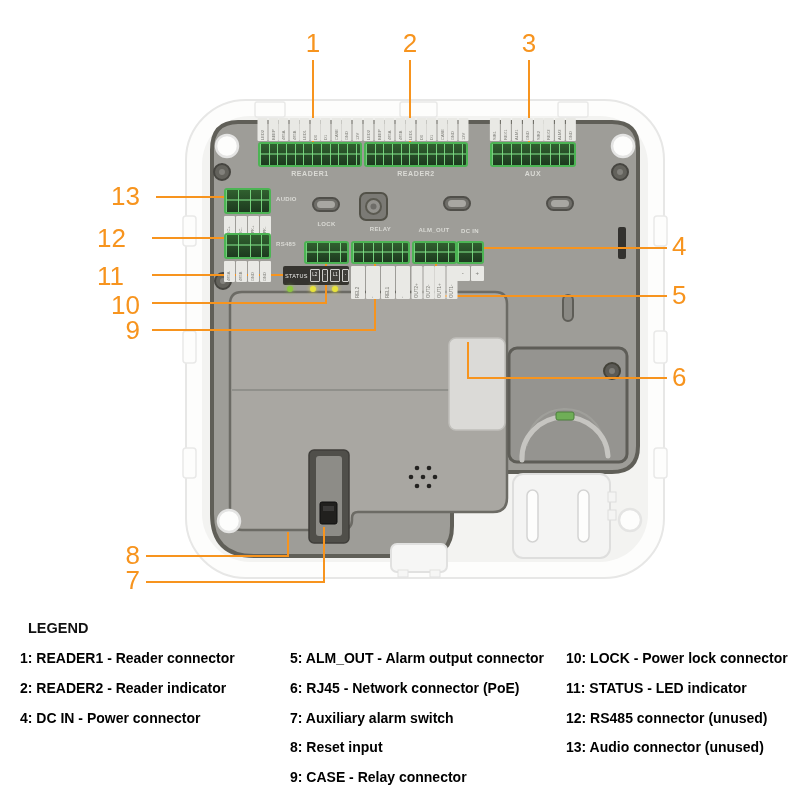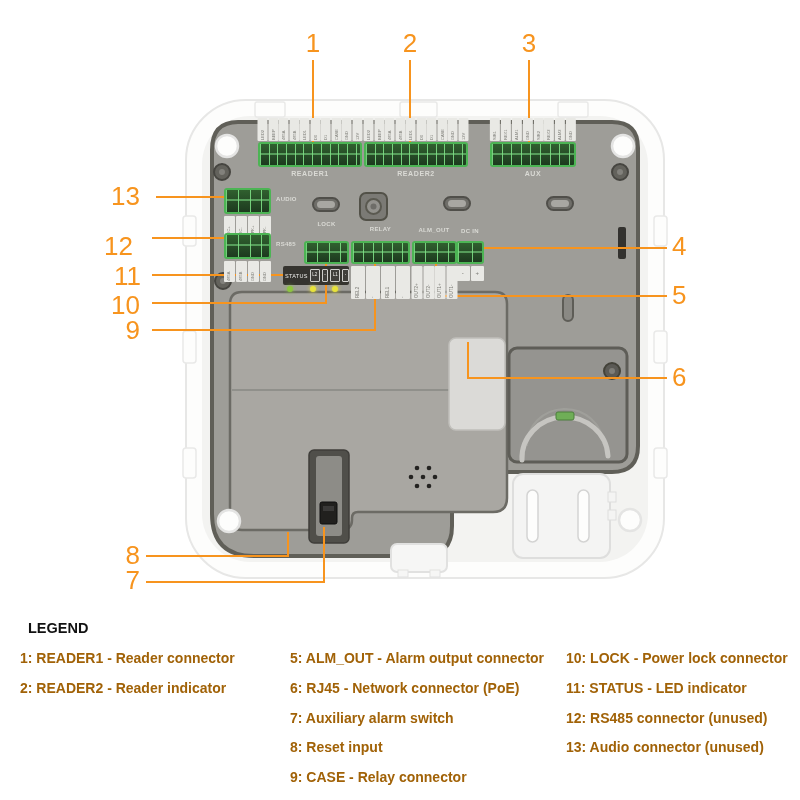--- a/index.html
+++ b/index.html
@@ -40,21 +40,21 @@
       background:rgba(255,255,255,.06);}
   .led{position:absolute;width:6px;height:6px;border-radius:50%;}
 
   
   .num{position:absolute;font-size:26px;line-height:26px;color:#F7941E;}
 
   
   .legend-title{position:absolute;left:28px;top:620px;font-size:14.5px;
       font-weight:bold;color:#111;}
   .lcol{position:absolute;top:650px;}
-  .lcol .lg{font-size:14px;font-weight:600;color:#a16207;line-height:1.2;
+  .lcol .lg{font-size:14px;font-weight:600;color:#000000;line-height:1.2;
       margin-bottom:13px;}
 </style>
 </head>
 <body>
 
 <div id="screen">
 
   <svg id="device-svg" width="800" height="640" viewBox="0 0 800 640">
 
     <rect x="186" y="100" width="478" height="478" rx="60" fill="#fdfdfc" stroke="#e7e7e6" stroke-width="2"></rect>
@@ -282,28 +282,29 @@
   <div class="num" style="left:303px;top:30px;width:20px;text-align:center;">1</div>
   <div class="num" style="left:400px;top:30px;width:20px;text-align:center;">2</div>
   <div class="num" style="left:519px;top:30px;width:20px;text-align:center;">3</div>
   <div class="num" style="left:672px;top:233px;width:36px;">4</div>
   <div class="num" style="left:672px;top:282px;width:36px;">5</div>
   <div class="num" style="left:672px;top:364px;width:36px;">6</div>
   <div class="num" style="left:100px;top:567px;width:40px;text-align:right;">7</div>
   <div class="num" style="left:100px;top:542px;width:40px;text-align:right;">8</div>
   <div class="num" style="left:100px;top:317px;width:40px;text-align:right;">9</div>
   <div class="num" style="left:97px;top:292px;width:43px;text-align:right;">10</div>
-  <div class="num" style="left:106px;top:263px;width:43px;text-align:center;">11</div>
-  <div class="num" style="left:97px;top:233px;width:43px;text-align:center;">12</div>
+  <div class="num" style="left:97px;top:263px;width:43px;text-align:left;">11</div>
+  <div class="num" style="left:97px;top:225px;width:43px;text-align:left;">12</div>
   <div class="num" style="left:97px;top:183px;width:43px;text-align:right;">13</div>
 
   <div class="legend-title">LEGEND</div>
   <div class="lcol" style="left:20px;width:280px;">
       <div class="lg">1: READER1 - Reader connector</div>
       <div class="lg">2: READER2 - Reader indicator</div>
+      <div class="lg">4: DC IN - Power connector</div>
     </div>
   <div class="lcol" style="left:290px;width:260px;">
       <div class="lg">5: ALM_OUT - Alarm output connector</div>
       <div class="lg">6: RJ45 - Network connector (PoE)</div>
       <div class="lg">7: Auxiliary alarm switch</div>
       <div class="lg">8: Reset input</div>
       <div class="lg">9: CASE - Relay connector</div>
     </div>
   <div class="lcol" style="left:566px;width:232px;">
       <div class="lg">10: LOCK - Power lock connector</div>

